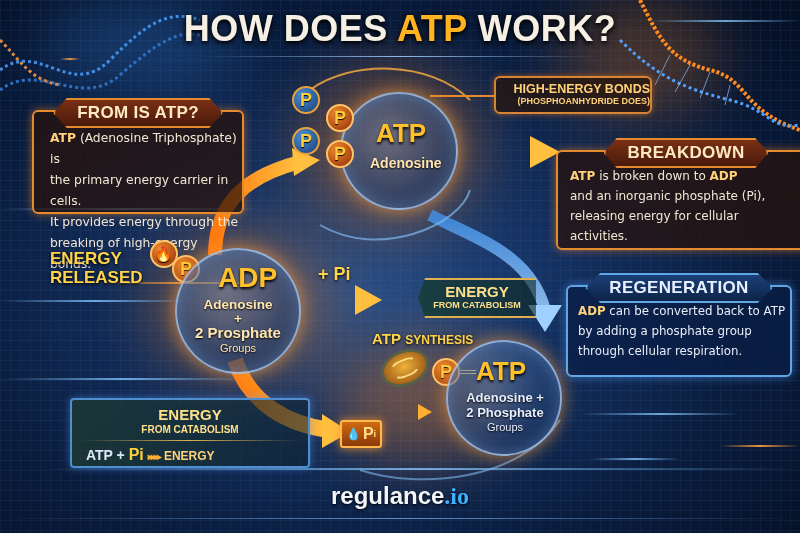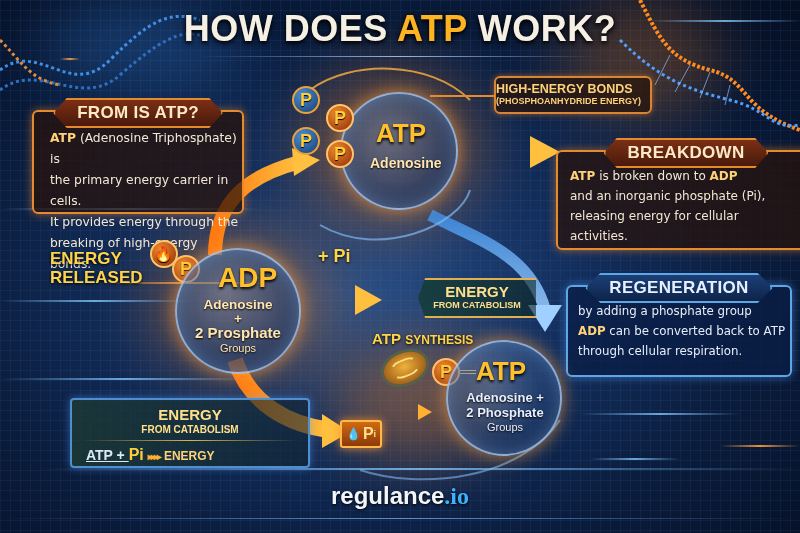--- a/index.html
+++ b/index.html
@@ -71,21 +71,21 @@
   .p-ball.blue { background: radial-gradient(circle at 35% 30%, #4a8fd6, #173d72); border:2px solid #e9a23b; }
   .p-ball.orange { background: radial-gradient(circle at 35% 30%, #f08a2a, #8e2d0b); border:2px solid #ffc36a; }
 
   .arrow { position:absolute; }
 
   .label { position:absolute; font-family:"Liberation Sans", sans-serif; font-weight:700; text-shadow:0 1px 3px #000; }
 
   .hbond {
     position:absolute; left:494px; top:76px; width:158px; height:38px;
     border:2px solid #d68535; border-radius:6px; background: rgba(40,20,10,0.7);
-    text-align:left; box-shadow:0 0 6px rgba(255,140,40,0.5);
+    text-align:right; box-shadow:0 0 6px rgba(255,140,40,0.5);
   }
   .hbond .l1 { font-family:"Liberation Sans", sans-serif; font-weight:700; font-size:12.5px; color:#ffd27a; margin-top:4px; }
   .hbond .l2 { font-family:"Liberation Sans", sans-serif; font-weight:700; font-size:9px; color:#ffd27a; }
 
   .catab-mid {
     position:absolute; left:418px; top:278px; width:118px; height:40px;
     background: linear-gradient(90deg, rgba(20,60,50,0.8), rgba(15,40,35,0.6));
     border-top:2px solid #e0b050; border-bottom:2px solid #e0b050; text-align:center;
     clip-path: polygon(6% 0,100% 0,100% 100%,6% 100%,0 50%);
   }
@@ -95,21 +95,21 @@
   .catab-box {
     position:absolute; left:70px; top:398px; width:240px; height:70px;
     border:2px solid #4f8fcf; border-radius:4px;
     background: linear-gradient(90deg, rgba(30,60,50,0.75), rgba(15,35,50,0.6));
     box-shadow:0 0 8px rgba(90,160,255,0.5);
   }
   .catab-box .l1 { position:absolute; top:6px; width:100%; text-align:center; font-family:"Liberation Sans", sans-serif; font-weight:900; font-size:15px; color:#ffe08a; }
   .catab-box .l2 { position:absolute; top:24px; width:100%; text-align:center; font-family:"Liberation Sans", sans-serif; font-weight:700; font-size:10px; color:#ffe08a; }
   .catab-box .sep { position:absolute; top:40px; left:10px; right:10px; height:1px; background:linear-gradient(90deg,transparent,#e0b050,transparent); }
   .catab-box .eq { position:absolute; top:46px; left:14px; font-family:"Liberation Sans", sans-serif; font-weight:700; font-size:14px; white-space:nowrap; }
-  .eq .atp { color:#dbe8f8;text-decoration:underline; }
+  .eq .atp { color:#dbe8f8; }
   .eq .pi { color:#ffd03a; font-size:16px; }
   .eq .ar { color:#ffb030; font-size:10px; letter-spacing:-2px; margin:0 4px; }
   .eq .en { color:#ffd27a; font-size:12px; }
 
   .brand { position:absolute; top:482px; left:0; width:800px; text-align:center; font-family:"Liberation Sans", sans-serif; font-weight:700; font-size:24px; text-shadow:0 1px 3px #000; }
   .brand .r { color:#f2f5fa; }
   .brand .io { color:#3eb2ff;font-family:Liberation Serif, serif; }
   .footer-line { position:absolute; top:518px; left:0; width:800px; height:1px; background: linear-gradient(90deg, transparent, #5f8fd0, transparent); }
 
   .mito {
@@ -217,21 +217,21 @@
 <div class="bubble" style="left:340px;top:92px;width:118px;height:118px;"></div>
 <div class="big" style="left:376px;top:118px;font-size:26px;">ATP</div>
 <div class="sub" style="left:370px;top:155px;font-size:14px;">Adenosine</div>
 <div class="p-ball blue" style="left:292px;top:86px;">P</div>
 <div class="p-ball orange" style="left:326px;top:104px;">P</div>
 <div class="p-ball blue" style="left:292px;top:127px;">P</div>
 <div class="p-ball orange" style="left:326px;top:140px;">P</div>
 
 <div class="hbond">
   <div class="l1">HIGH-ENERGY BONDS</div>
-  <div class="l2">(PHOSPHOANHYDRIDE ENERGY)</div>
+  <div class="l2">(PHOSPHOANHYDRIDE DOES)</div>
 </div>
 <div style="position:absolute;left:430px;top:95px;width:64px;height:2px;background:#e68a2e;"></div>
 
 <div class="panel" style="left:556px;top:150px;width:260px;height:100px;">
   <div class="panel-head">BREAKDOWN</div>
   <div class="panel-body" style="padding:14px 4px 0 12px;font-size:12px;line-height:20px;">
     <div><b>ATP</b><span> is broken down to </span><b>ADP</b></div>
     <div>and an inorganic phosphate (Pi),</div>
     <div>releasing energy for cellular</div>
     <div>activities.</div>
@@ -247,32 +247,32 @@
 
 <div class="bubble" style="left:175px;top:248px;width:126px;height:126px;"></div>
 <div class="big" style="left:218px;top:262px;font-size:28px;">ADP</div>
 <div class="sub" style="left:180px;top:298px;width:116px;font-size:13.5px;line-height:14px;">
   <div>Adenosine</div>
   <div>+</div>
   <div><span style="font-size:15px;text-align:center;">2 Prosphate</span></div>
   <div style="font-size:11px;font-weight:400;">Groups</div>
 </div>
 
-<div class="label" style="left:318px;top:246px;font-size:18px;color:#ffd44a;">+ Pi</div>
+<div class="label" style="left:318px;top:264px;font-size:18px;color:#ffd44a;">+ Pi</div>
 
 <div class="catab-mid">
   <div class="l1">ENERGY</div>
   <div class="l2">FROM CATABOLISM</div>
 </div>
 
 <div class="panel blue" style="left:566px;top:285px;width:226px;height:92px;">
   <div class="panel-head">REGENERATION</div>
   <div class="panel-body" style="padding:14px 0 0 10px;font-size:11.8px;line-height:20px;">
+    <div><b>ADP</b><span> can be converted back to ATP</span></div>
     <div>by adding a phosphate group</div>
-    <div><b>ADP</b><span> can be converted back to ATP</span></div>
     <div>through cellular respiration.</div>
   </div>
 </div>
 
 <div class="label" style="left:372px;top:330px;color:#ffd44a;white-space:nowrap;">
   <span style="font-size:15px;font-weight:900;">ATP</span>
   <span style="font-size:12px;">SYNTHESIS</span>
 </div>
 <div class="mito"></div>
 <div class="p-ball orange" style="left:432px;top:358px;">P</div>

